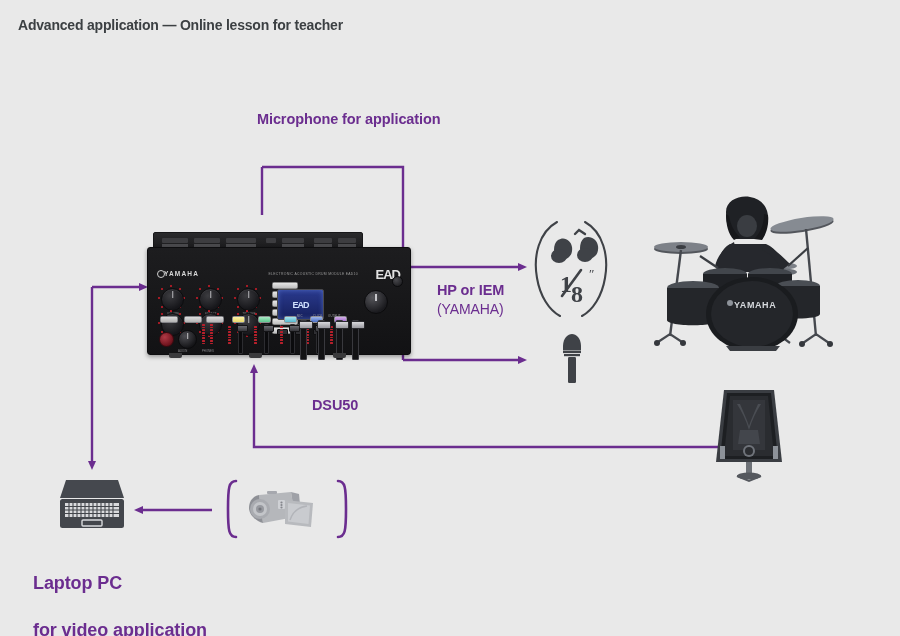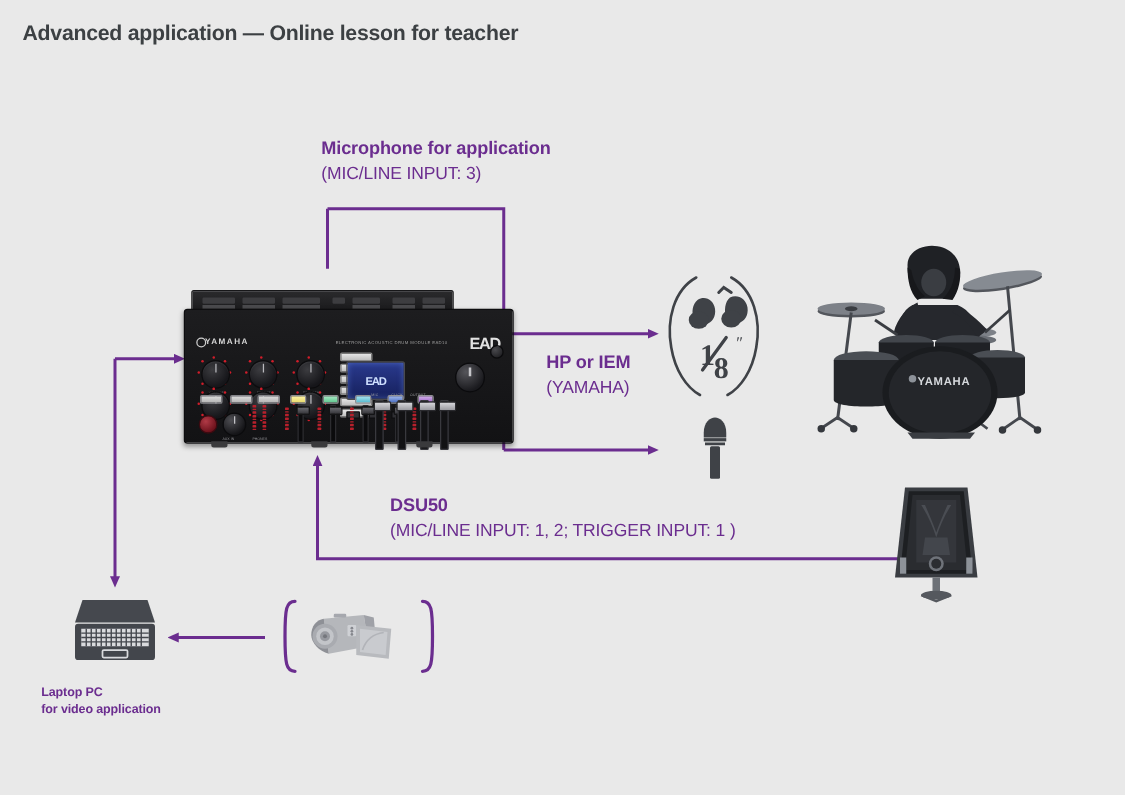--- a/index.html
+++ b/index.html
@@ -8,37 +8,37 @@
     background:#e9e9e9;
     font-family:"Liberation Sans", sans-serif;
     overflow:hidden;
     position:relative;
   }
   #stage{position:relative;width:900px;height:636px;}
 
   
   #title{
     position:absolute;left:18px;top:17px;
-    font-size:17px;font-weight:bold;
+    font-size:14px;font-weight:bold;
     color:#3c4043;letter-spacing:-0.2px;
     white-space:nowrap;
   }
 
   
   #wires{position:absolute;left:0;top:0;width:900px;height:636px;}
 
   
   .lbl{position:absolute;color:#6b2d8f;line-height:1.30;white-space:nowrap;}
   .lbl .b{font-weight:bold;font-size:14.5px;display:block;letter-spacing:-0.1px;}
   .lbl .n{font-weight:normal;font-size:14px;display:block;letter-spacing:-0.1px;}
   #lbl-mic{left:257px;top:110px;}
   #lbl-hp{left:437px;top:281px;}
   #lbl-dsu{left:312px;top:396px;}
   #lbl-laptop{left:33px;top:548px;}
-  #lbl-laptop .b{font-size:10px;}
+  #lbl-laptop .b{font-size:18px;margin-top:24px;}
 
   
   #mixer{position:absolute;left:147px;top:232px;width:222px;height:131px;}
   .mx-rear{position:absolute;left:6px;top:0;width:210px;height:17px;
     background:linear-gradient(#2a2a2c,#1b1b1d);border-radius:2px 2px 0 0;
     border:1px solid #171719;box-sizing:border-box;}
   .mx-rear .port{position:absolute;top:5px;height:5px;background:#3d3d40;border-radius:1px;}
   .mx-rear .lbl2{position:absolute;top:11px;height:3px;background:#4a4a4d;}
   .mx-body{position:absolute;left:0;top:15px;width:264px;height:108px;
     background:linear-gradient(#1d1d1f,#121214);border:1px solid #0d0d0f;
@@ -129,31 +129,29 @@
     <path d="M722,447 L254,447 L254,372" fill="none" stroke="#6b2d8f" stroke-width="2.4" marker-end="url(#ah-u)"></path>
 
     <path d="M92,287 L140,287" fill="none" stroke="#6b2d8f" stroke-width="2.4" marker-end="url(#ah-r)"></path>
     <path d="M92,287 L92,462" fill="none" stroke="#6b2d8f" stroke-width="2.4" marker-end="url(#ah-d)"></path>
 
     <path d="M212,510 L142,510" fill="none" stroke="#6b2d8f" stroke-width="2.4" marker-end="url(#ah-l)"></path>
   </svg>
 
   <div class="lbl" id="lbl-mic">
     <span class="b">Microphone for application</span>
-    <span class="n">(MIC/LINE INPUT: 3)</span>
   </div>
 
   <div class="lbl" id="lbl-hp">
     <span class="b">HP or IEM</span>
     <span class="n">(YAMAHA)</span>
   </div>
 
   <div class="lbl" id="lbl-dsu">
     <span class="b">DSU50</span>
-    <span class="n">(MIC/LINE INPUT: 1, 2; TRIGGER INPUT: 1 )</span>
   </div>
 
   <div class="lbl" id="lbl-laptop">
     <span class="b">Laptop PC</span>
     <span class="b">for video application</span>
   </div>
 
   <div id="mixer">
     <div class="mx-rear">
       <span class="port" style="left:8px;width:26px;"></span>

